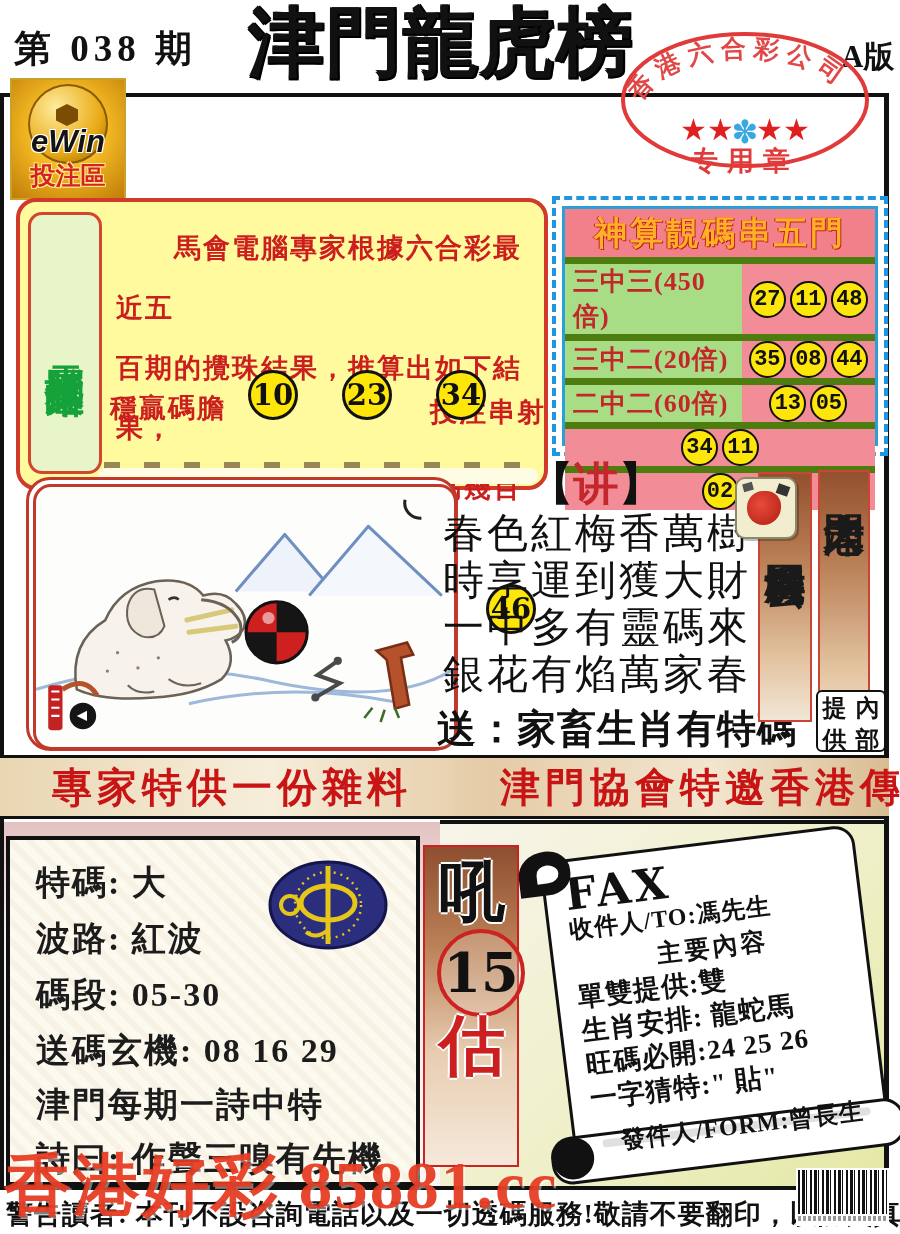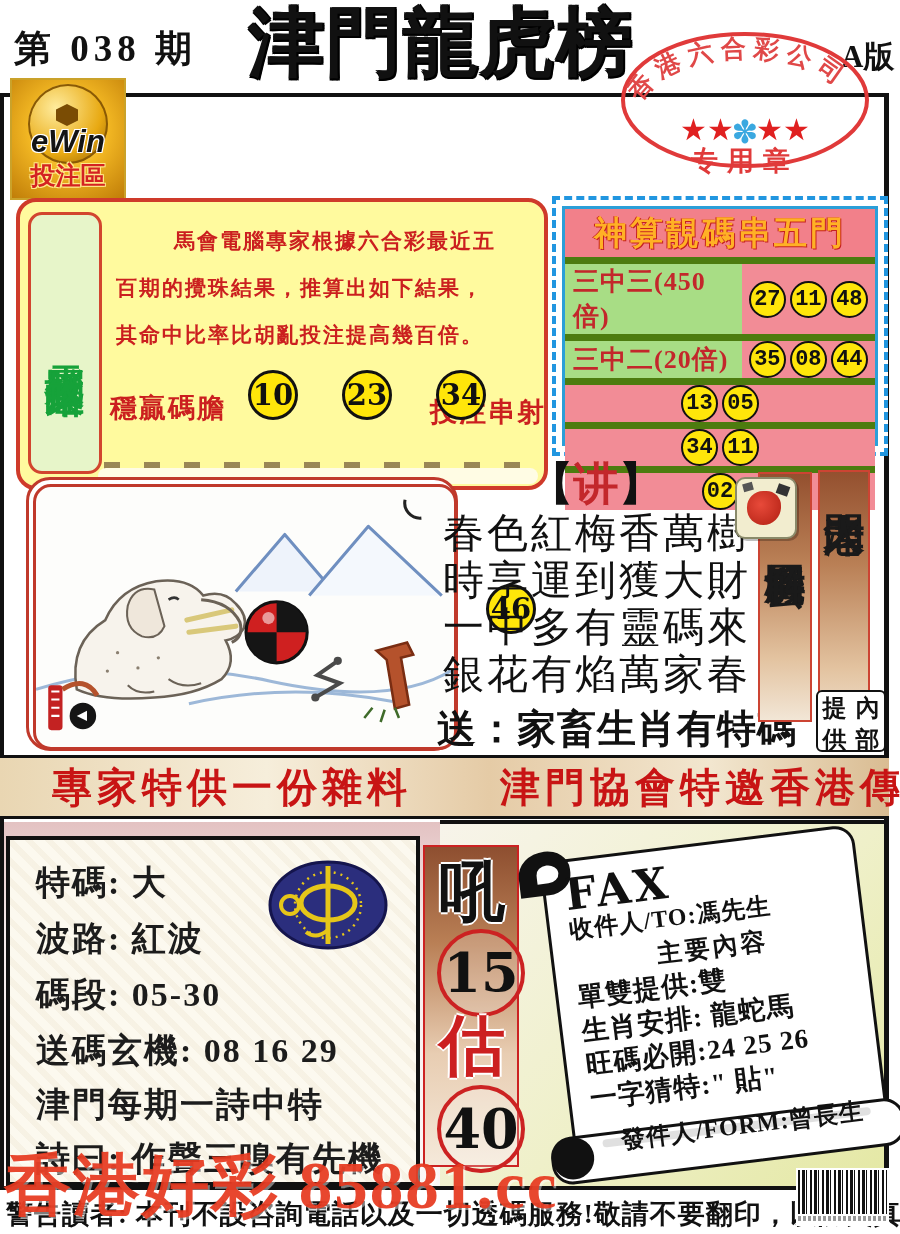--- a/index.html
+++ b/index.html
@@ -37,21 +37,21 @@
   .stamp{left:615px;top:22px;width:260px;height:156px;}
 
   
   .strategy{left:16px;top:198px;width:524px;height:284px;background:#fffa9e;
     border:4px solid #cf3a2a;border-radius:20px;}
   .strategy .side{position:absolute;left:8px;top:10px;width:68px;height:256px;background:#e7f5c9;
     border:3px solid #d2452e;border-radius:14px;display:flex;align-items:center;justify-content:center;}
   .strategy .side span{writing-mode:vertical-rl;text-orientation:upright;font-size:39px;font-weight:900;
     color:#16a23a;letter-spacing:3px;line-height:1;}
   .strategy .body{position:absolute;left:96px;top:16px;width:420px;color:#cb1f1f;font-weight:900;
-    font-size:21px;line-height:47px;letter-spacing:2px;}
+    font-size:27px;line-height:60px;letter-spacing:2px;}
   .strategy .body .l1{text-indent:58px;}
   .strategy .picks{position:absolute;left:82px;top:166px;width:440px;height:60px;}
   .strategy .picks .lbl{position:absolute;left:8px;top:22px;font-size:27px;font-weight:900;color:#cb1f1f;letter-spacing:2px;}
   .strategy .picks .sfx{position:absolute;right:-4px;top:26px;font-size:27px;font-weight:900;color:#cb1f1f;letter-spacing:2px;}
   .numball{display:inline-flex;align-items:center;justify-content:center;width:44px;height:44px;border-radius:50%;
     background:#ffe60a;border:3px solid #111;font-size:29px;font-weight:900;font-family:"DejaVu Serif",serif;}
   .strategy .row1{position:absolute;left:146px;top:2px;display:flex;gap:44px;}
   .strategy .row2{position:absolute;left:150px;top:216px;display:flex;gap:28px;}
   .strategy .cutfrag{position:absolute;left:84px;bottom:16px;width:420px;height:8px;
     background:repeating-linear-gradient(90deg,rgba(70,40,25,.55) 0 16px,transparent 16px 40px);}
@@ -224,20 +224,21 @@
       </div>
       <div class="row">
         <div class="lab">三中二(20倍)</div>
         <div class="val">
           <span class="numball">35</span>
           <span class="numball">08</span>
           <span class="numball">44</span>
         </div>
       </div>
       <div class="row">
+        <div class="lab">二中二(60倍)</div>
         <div class="val">
           <span class="numball">13</span>
           <span class="numball">05</span>
         </div>
       </div>
       <div class="row">
         <div class="val">
           <span class="numball">34</span>
           <span class="numball">11</span>
         </div>
@@ -337,21 +338,20 @@
     <line x1="62" y1="8" x2="62" y2="86" stroke="#e6c619" stroke-width="5"></line>
     <ellipse cx="62" cy="45" rx="27" ry="17" fill="none" stroke="#e6c619" stroke-width="5"></ellipse>
     <circle cx="24" cy="47" r="9" fill="none" stroke="#e6c619" stroke-width="4"></circle>
     <path d="M62 72 q-12 10 -22 2" fill="none" stroke="#e6c619" stroke-width="4"></path>
   </svg>
 
   <div class="abs roar">
     <div class="ch ch1">吼</div>
     <div class="ring r1">15</div>
     <div class="ch ch2">估</div>
-    <div class="ring r2">40</div>
   </div>
 
   <div class="abs scroll">
     <div class="paper"></div>
     <div class="curl"></div>
     <div class="roll"></div>
     <div class="txt">
       <div class="fax-title">FAX</div>
       <div class="to">收件人/TO:馮先生</div>
       <div class="subj">主要內容</div>

